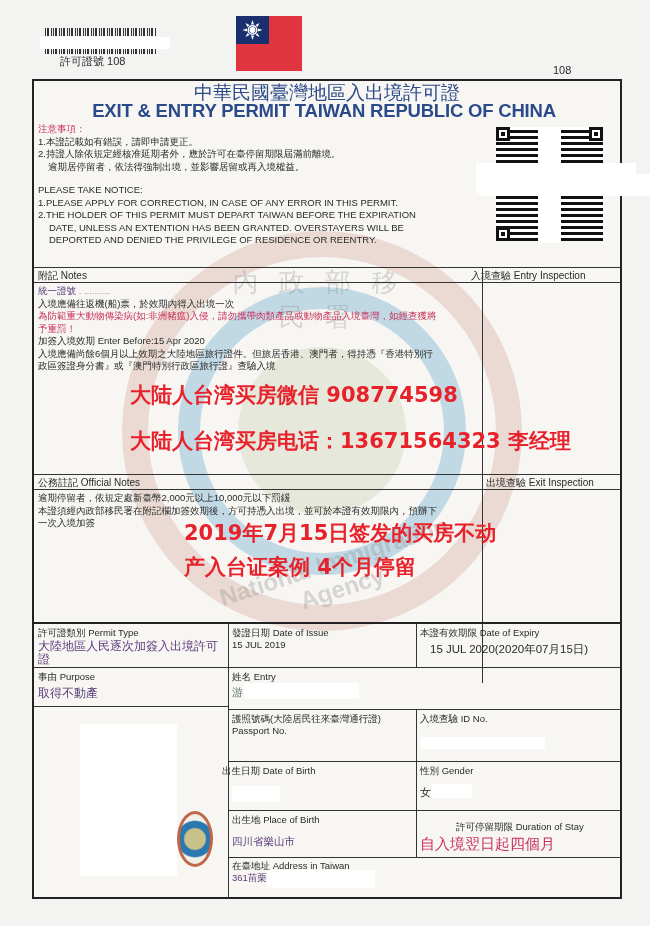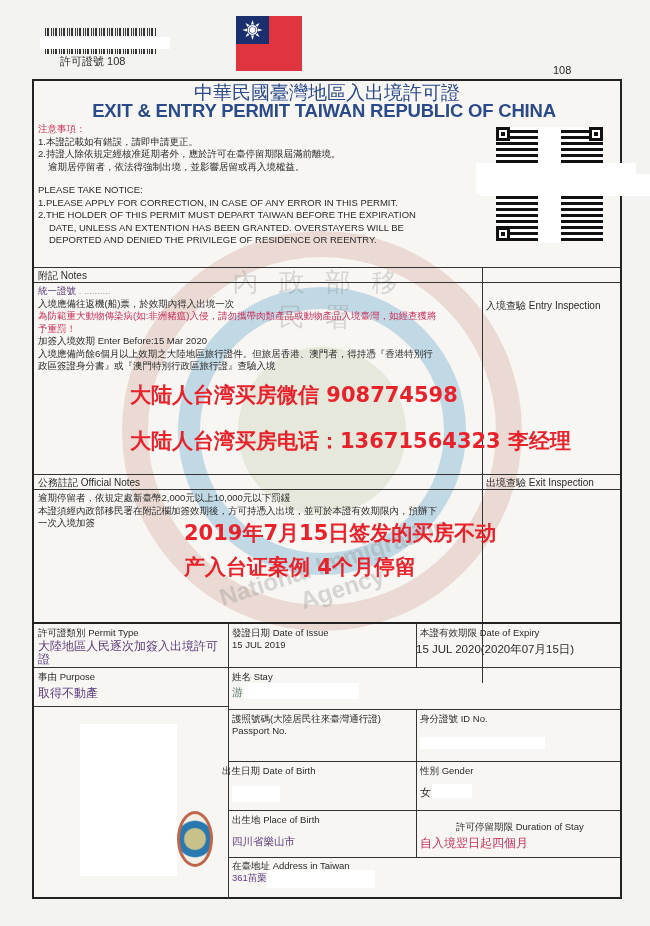--- a/index.html
+++ b/index.html
@@ -109,28 +109,28 @@
     <div class="qr-finder" style="left:0;top:100px;"></div>
     <div class="whiteout" style="position:absolute;left:-20px;top:36px;width:160px;height:30px;"></div>
     <div class="whiteout" style="position:absolute;left:42px;top:0;width:23px;height:116px;"></div>
   </div>
 
   <div class="hline" style="left:0;right:0;top:186px;"></div>
   <div class="hline" style="left:0;right:0;top:201px;"></div>
   <div class="vline" style="left:448px;top:186px;height:416px;"></div>
 
   <div class="abs small" style="left:4px;top:188px;">附記 Notes</div>
-  <div class="abs small" style="left:452px;top:188px;margin-top:30px;">入境查驗 Entry Inspection</div>
+  <div class="abs small" style="left:437px;top:188px;">入境查驗 Entry Inspection</div>
 
   <div class="abs tiny" style="left:4px;top:204px;width:442px;">
     <div><span class="purple">統一證號</span> <span style="color:#999;">. ..........</span></div>
     <div>入境應備往返機(船)票，於效期內得入出境一次</div>
     <div class="red" style="white-space:nowrap;">為防範重大動物傳染病(如:非洲豬瘟)入侵，請勿攜帶肉類產品或動物產品入境臺灣，如經查獲將</div>
     <div class="red">予重罰！</div>
-    <div>加簽入境效期 Enter Before:15 Mar 2020</div>
+    <div>加簽入境效期 Enter Before:15 Apr 2020</div>
     <div style="white-space:nowrap;">入境應備尚餘6個月以上效期之大陸地區旅行證件。但旅居香港、澳門者，得持憑『香港特別行</div>
     <div>政區簽證身分書』或『澳門特別行政區旅行證』查驗入境</div>
   </div>
 
   <div class="hline" style="left:0;right:0;top:393px;"></div>
   <div class="hline" style="left:0;right:0;top:408px;"></div>
   <div class="abs small" style="left:4px;top:395px;">公務註記 Official Notes</div>
   <div class="abs small" style="left:452px;top:395px;">出境查驗 Exit Inspection</div>
   <div class="abs tiny" style="left:4px;top:411px;width:442px;">
     <div>逾期停留者，依規定處新臺幣2,000元以上10,000元以下罰鍰</div>
@@ -149,50 +149,50 @@
   <div class="hline" style="left:194px;right:0;top:729px;"></div>
   <div class="hline" style="left:194px;right:0;top:776px;"></div>
 
   <div class="abs tiny" style="left:4px;top:546px;">許可證類別 Permit Type</div>
   <div class="abs purple" style="left:4px;top:559px;width:180px;font-size:12px;line-height:13px;">大陸地區人民逐次加簽入出境許可證</div>
 
   <div class="abs tiny" style="left:198px;top:546px;">發證日期 Date of Issue</div>
   <div class="abs tiny" style="left:198px;top:558px;">15 JUL 2019</div>
 
   <div class="abs tiny" style="left:386px;top:546px;">本證有效期限 Date of Expiry</div>
-  <div class="abs" style="left:382px;top:561px;font-size:11.5px;text-align:center;">15 JUL 2020(2020年07月15日)</div>
+  <div class="abs" style="left:396px;top:561px;font-size:11.5px;text-align:center;">15 JUL 2020(2020年07月15日)</div>
 
   <div class="abs tiny" style="left:4px;top:590px;">事由 Purpose</div>
   <div class="abs purple" style="left:4px;top:604px;font-size:12px;">取得不動產</div>
 
-  <div class="abs tiny" style="left:198px;top:590px;">姓名 Stay</div>
+  <div class="abs tiny" style="left:198px;top:590px;">姓名 Entry</div>
   <div class="abs" style="left:198px;top:604px;font-size:11px;color:#5a7a6a;">游</div>
   <div class="abs whiteout" style="left:210px;top:602px;width:115px;height:16px;"></div>
 
   <div class="abs whiteout" style="left:46px;top:643px;width:97px;height:152px;"></div>
   <div class="abs" style="left:143px;top:730px;width:30px;height:50px;border-radius:50%;border:3px solid #c0664a;background:radial-gradient(circle,#c8c28a 35%,#2a78b0 40%,#2a78b0 60%,#f1efe6 65%);"></div>
 
   <div class="abs tiny" style="left:198px;top:632px;">護照號碼(大陸居民往來臺灣通行證)</div>
   <div class="abs tiny" style="left:198px;top:644px;">Passport No.</div>
 
-  <div class="abs tiny" style="left:386px;top:632px;">身分證號 ID No.</div>
+  <div class="abs tiny" style="left:386px;top:632px;">入境查驗 ID No.</div>
   <div class="abs whiteout" style="left:386px;top:656px;width:125px;height:12px;"></div>
 
   <div class="abs tiny" style="left:188px;top:684px;">出生日期 Date of Birth</div>
   <div class="abs whiteout" style="left:198px;top:705px;width:48px;height:16px;"></div>
 
   <div class="abs tiny" style="left:386px;top:684px;">性別 Gender</div>
   <div class="abs" style="left:386px;top:704px;font-size:11px;">女</div>
   <div class="abs whiteout" style="left:398px;top:703px;width:40px;height:14px;"></div>
 
   <div class="abs tiny" style="left:198px;top:733px;">出生地 Place of Birth</div>
   <div class="abs purple" style="left:198px;top:754px;font-size:10.5px;">四川省樂山市</div>
 
   <div class="abs tiny" style="left:386px;top:740px;margin-left:36px;">許可停留期限 Duration of Stay</div>
-  <div class="abs red" style="left:386px;top:754px;font-size:12px;">自入境翌日起四個月</div>
+  <div class="abs red" style="left:386px;top:754px;font-size:15px;">自入境翌日起四個月</div>
 
   <div class="abs tiny" style="left:198px;top:779px;">在臺地址 Address in Taiwan</div>
   <div class="abs tiny purple" style="left:198px;top:791px;">361苗栗縣</div>
   <div class="abs whiteout" style="left:233px;top:789px;width:108px;height:18px;"></div>
 
   <div class="abs bigred" style="left:96px;top:302px;">大陆人台湾买房微信 908774598</div>
   <div class="abs bigred" style="left:96px;top:348px;">大陆人台湾买房电话：13671564323 李经理</div>
   <div class="abs bigred" style="left:150px;top:440px;">2019年7月15日签发的买房不动</div>
   <div class="abs bigred" style="left:150px;top:474px;">产入台证案例 4个月停留</div>
 </div>

